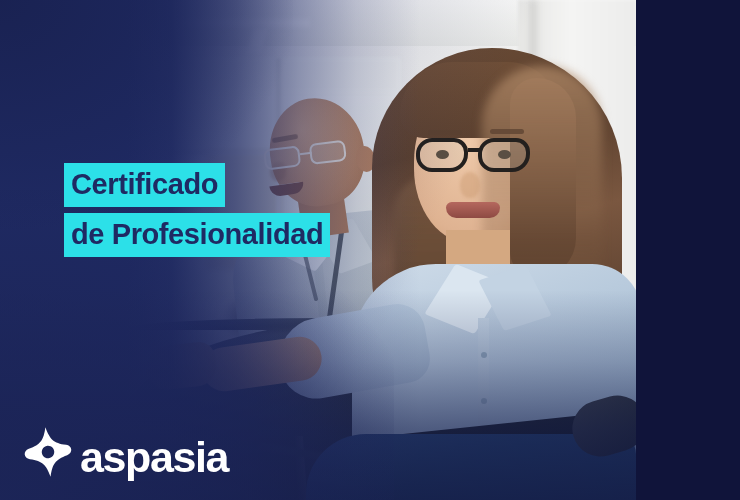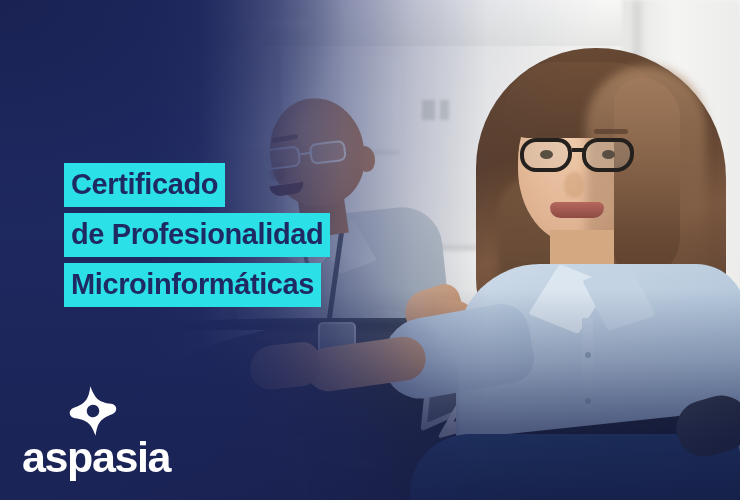--- a/index.html
+++ b/index.html
@@ -1,19 +1,19 @@
 <!DOCTYPE html>
 <html><head>
 <meta charset="utf-8">
 <style>
   html,body{margin:0;padding:0;background:#10143a;}
   *{box-sizing:border-box;}
   .banner{
     position:relative;
-    width:740px;height:500px;
+    width:636px;height:500px;
     overflow:hidden;
     font-family:"Liberation Sans", sans-serif;
     background:#1e2a63;
   }
 
   
   .photo{position:absolute;inset:0;overflow:hidden;background:#e9eaec;}
 
   
   .wall{position:absolute;left:0;top:0;width:100%;height:100%;
@@ -246,21 +246,21 @@
 
   
   .headline{position:absolute;left:64px;top:163px;width:430px;}
   .hl-line{display:table;margin:0 0 6px 0;
     background:#2ce0e8;color:#1f2a63;
     font-size:29px;line-height:1;font-weight:bold;letter-spacing:-.4px;
     padding:7px 7px 8px 7px;white-space:nowrap;}
   .hl-line:last-child{margin-bottom:0;}
 
   
-  .logo{position:absolute;left:22px;bottom:22px;display:flex;align-items:center;flex-direction:column;}
+  .logo{position:absolute;left:22px;bottom:22px;display:flex;align-items:flex-end;}
   .logo-mark{position:relative;width:52px;height:52px;margin-right:6px;margin-top:2px;flex:0 0 auto;}
   .logo-text{display:flex;flex-direction:column;}
   .logo-word{color:#fff;font-size:43px;line-height:.96;font-weight:bold;letter-spacing:-1.4px;}
   .logo-tag{color:#fff;font-size:9.6px;font-weight:bold;letter-spacing:.52px;margin-top:1px;
     padding-left:3px;white-space:nowrap;}
 </style>
 </head>
 <body>
 
 <div class="banner">
@@ -379,21 +379,20 @@
   </div>
 
   <div class="navy-left"></div>
   <div class="navy-bottom"></div>
   <div class="navy-bl"></div>
   <div class="navy-tl"></div>
 
   <div class="headline">
     <div class="hl-line">Certificado</div>
     <div class="hl-line">de Profesionalidad</div>
-    <div class="hl-line">Microinformáticas</div>
   </div>
 
   <div class="logo">
     <span class="logo-mark">
       <svg viewBox="0 0 100 100" width="52" height="52" aria-hidden="true">
         <path fill="#ffffff" fill-rule="evenodd" d="M50 2 C56 26 62 34 86 40 C98 43 98 57 86 60 C62 66 56 74 50 98
              C44 74 38 66 14 60 C2 57 2 43 14 40 C38 34 44 26 50 2 Z
              M50 38 a12 12 0 1 0 0.01 0 Z" transform="rotate(-6 50 50)"></path>
       </svg>
     </span>

